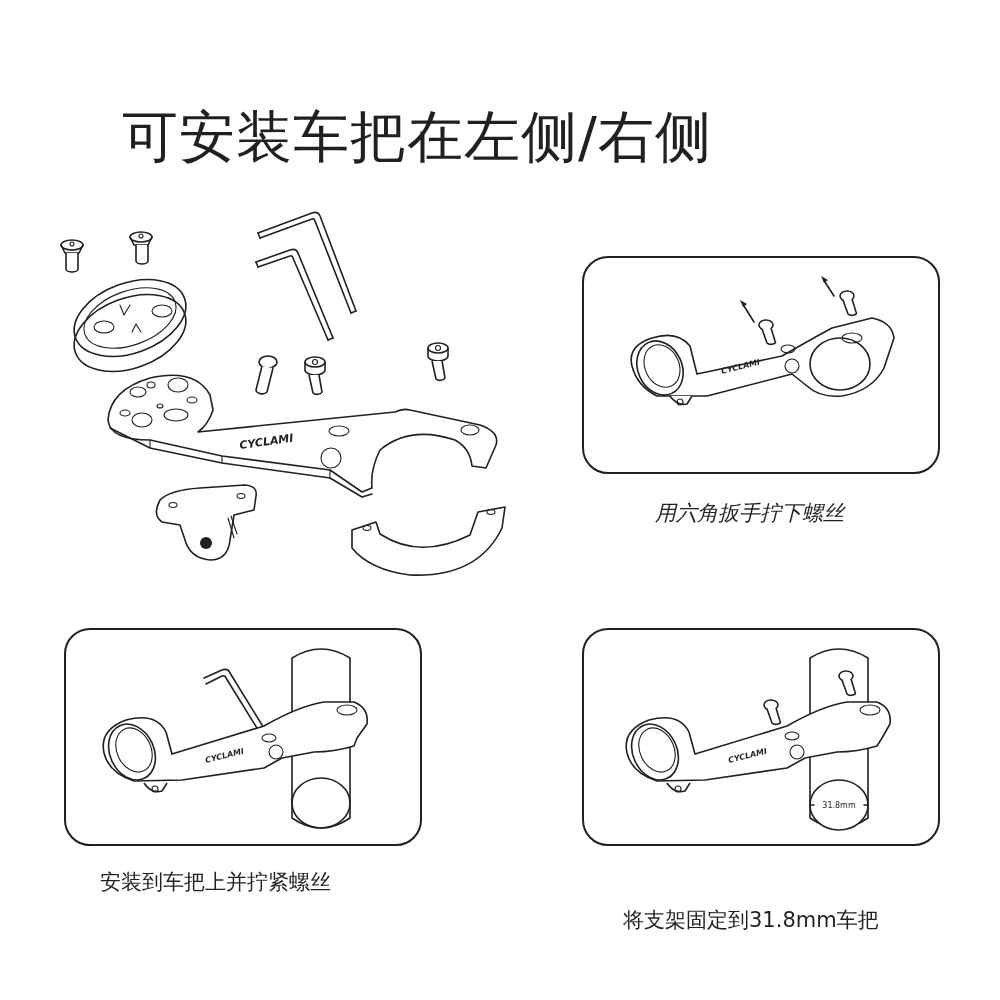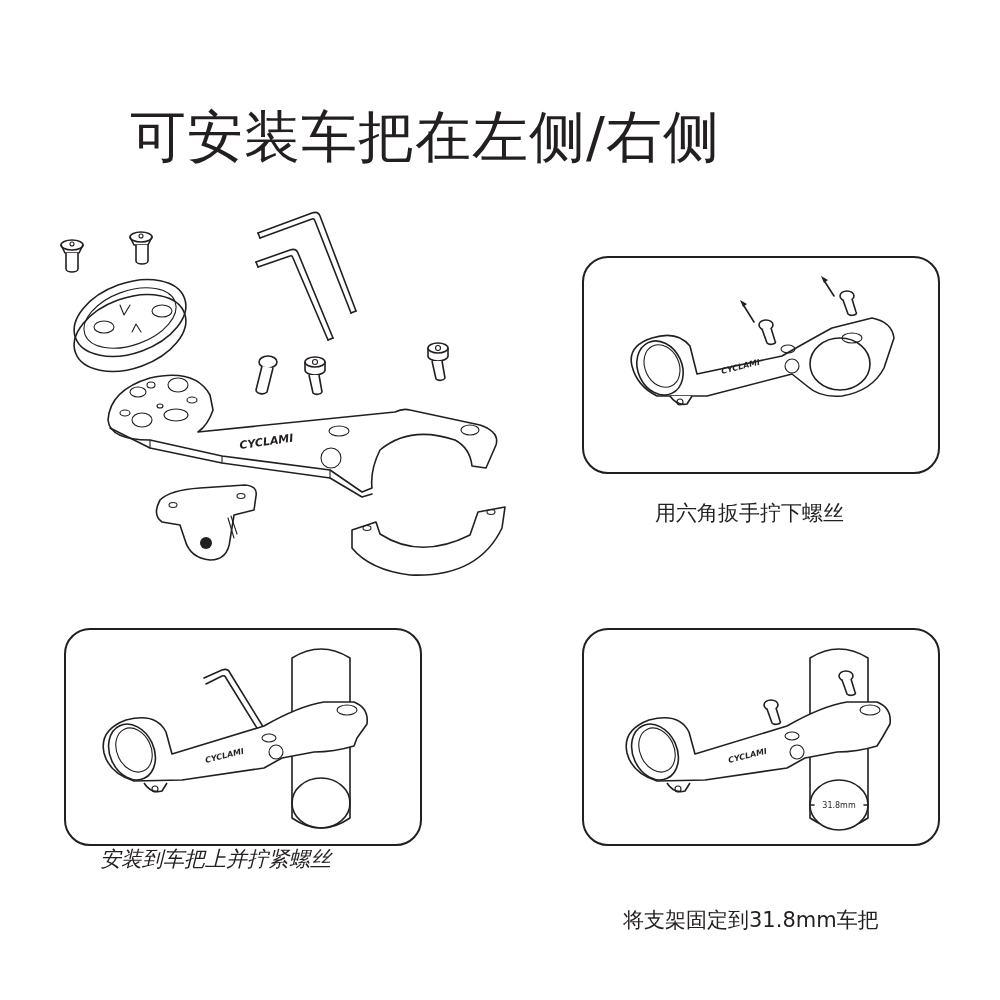--- a/index.html
+++ b/index.html
@@ -1,19 +1,19 @@
 <!DOCTYPE html>
 <html><head>
   <meta charset="utf-8">
   <style>
     html, body { margin:0; padding:0; background:#ffffff; }
     body { width:1000px; height:1000px; position:relative; overflow:hidden;
            font-family:"DejaVu Sans", "Liberation Sans", sans-serif; color:#231f20; }
     .title { position:absolute; left:0; top:62px; width:834px; text-align:center;
-             font-size:56px; font-weight:normal; letter-spacing:1px; color:#231f20;margin-left:8px; }
+             font-size:56px; font-weight:normal; letter-spacing:1px; color:#231f20; }
     .panel { position:absolute; border:2.5px solid #231f20; border-radius:26px; background:#fff; box-sizing:border-box; }
     .caption { position:absolute; font-size:21px; color:#231f20; white-space:nowrap; }
     svg { position:absolute; overflow:visible; }
     .ln { fill:none; stroke:#231f20; stroke-width:1.6; stroke-linejoin:round; stroke-linecap:round; }
     .thin { fill:none; stroke:#231f20; stroke-width:1.1; stroke-linejoin:round; stroke-linecap:round; }
     .wf { fill:#fff; stroke:#231f20; stroke-width:1.6; stroke-linejoin:round; }
     .brand { font-family:"DejaVu Sans", sans-serif; font-style:italic; font-weight:bold; fill:#231f20; }
     .dim { font-family:"DejaVu Sans", sans-serif; fill:#231f20; }
   </style>
 </head>
@@ -131,21 +131,21 @@
     <ellipse class="thin" cx="80" cy="110" rx="17" ry="22" transform="rotate(-25 80 110)"></ellipse>
     <ellipse class="wf" cx="258" cy="108" rx="30" ry="26"></ellipse>
     <ellipse class="thin" cx="270" cy="82" rx="10" ry="5"></ellipse>
     <ellipse class="thin" cx="206" cy="93" rx="7" ry="4"></ellipse>
     <circle class="thin" cx="210" cy="110" r="7"></circle>
     <path class="wf" d="M88 140 Q95 150 105 148 L110 140"></path>
     <circle class="thin" cx="98" cy="146" r="3"></circle>
     <text class="brand" x="140" y="118" font-size="8" transform="rotate(-14 140 118)">CYCLAMI</text>
   </g>
 </svg>
-<div class="caption" style="left:655px;top:499px;">用六角扳手拧下螺丝</div>
+<div class="caption" style="left:655px;top:499px;font-style:italic;">用六角扳手拧下螺丝</div>
 
 <div class="panel" style="left:64px;top:628px;width:358px;height:218px;"></div>
 <svg style="left:64px;top:628px;" width="358" height="218" viewBox="0 0 358 218">
   <g>
     <path class="wf" d="M228 30 Q257 12 286 30 L286 190 Q257 210 228 190 Z"></path>
     <ellipse class="ln" cx="257" cy="175" rx="29" ry="25"></ellipse>
   </g>
   <g>
     <path class="ln" d="M140 50 L158 42 Q164 40 166 45 L206 110"></path>
     <path class="ln" d="M142 56 L158 48 Q161 47 162 50 L201 113"></path>
@@ -155,21 +155,21 @@
     <ellipse class="ln" cx="68" cy="124" rx="22" ry="29" transform="rotate(-25 68 124)"></ellipse>
     <ellipse class="thin" cx="70" cy="122" rx="17" ry="23" transform="rotate(-25 70 122)"></ellipse>
     <ellipse class="thin" cx="283" cy="82" rx="10" ry="5"></ellipse>
     <ellipse class="thin" cx="205" cy="110" rx="7" ry="4"></ellipse>
     <circle class="thin" cx="212" cy="124" r="7"></circle>
     <path class="wf" d="M80 155 Q87 166 98 163 L103 155"></path>
     <circle class="thin" cx="91" cy="161" r="3"></circle>
     <text class="brand" x="142" y="135" font-size="8" transform="rotate(-14 142 135)">CYCLAMI</text>
   </g>
 </svg>
-<div class="caption" style="left:100px;top:845px;font-style:italic;">安装到车把上并拧紧螺丝</div>
+<div class="caption" style="left:100px;top:868px;">安装到车把上并拧紧螺丝</div>
 
 <div class="panel" style="left:582px;top:628px;width:358px;height:218px;"></div>
 <svg style="left:582px;top:628px;" width="358" height="218" viewBox="0 0 358 218">
   <g>
     <path class="wf" d="M228 30 Q257 12 286 30 L286 190 Q257 210 228 190 Z"></path>
     <ellipse class="wf" cx="257" cy="177" rx="29" ry="25"></ellipse>
     <path class="ln" d="M228 177 h4 M286 177 h-4"></path>
     <text class="dim" x="257" y="180" font-size="8" text-anchor="middle">31.8mm</text>
   </g>
   <g>

